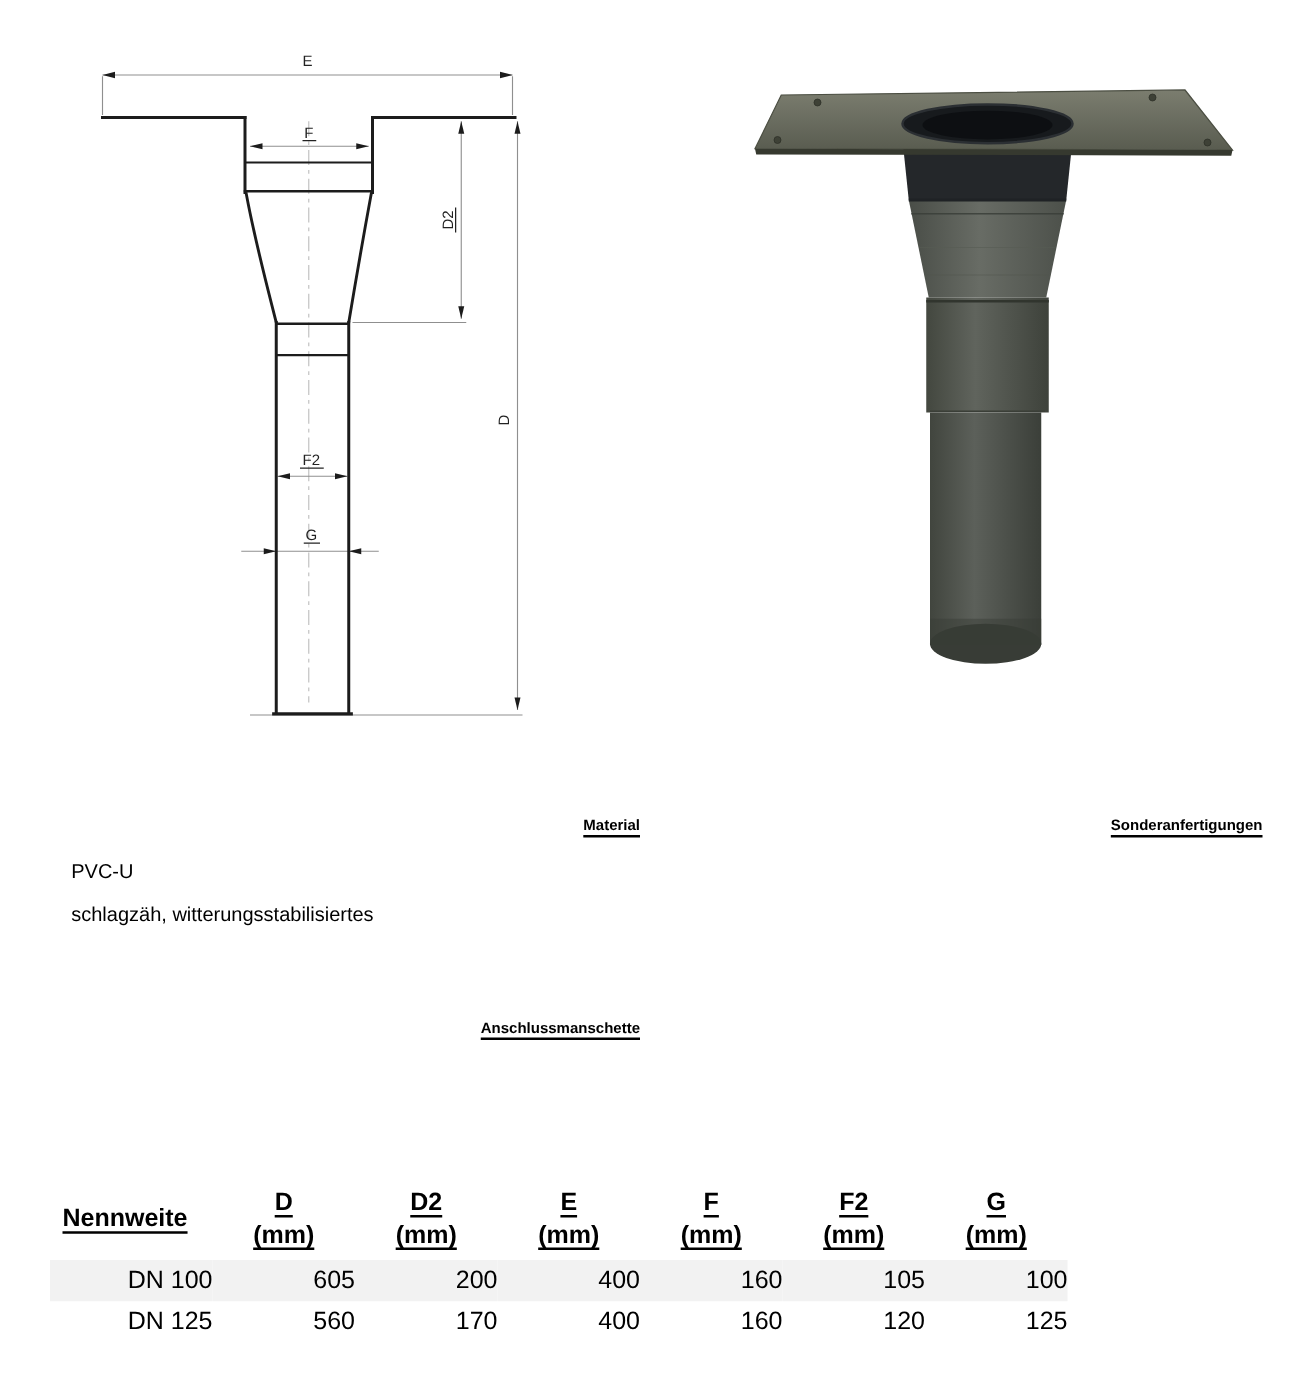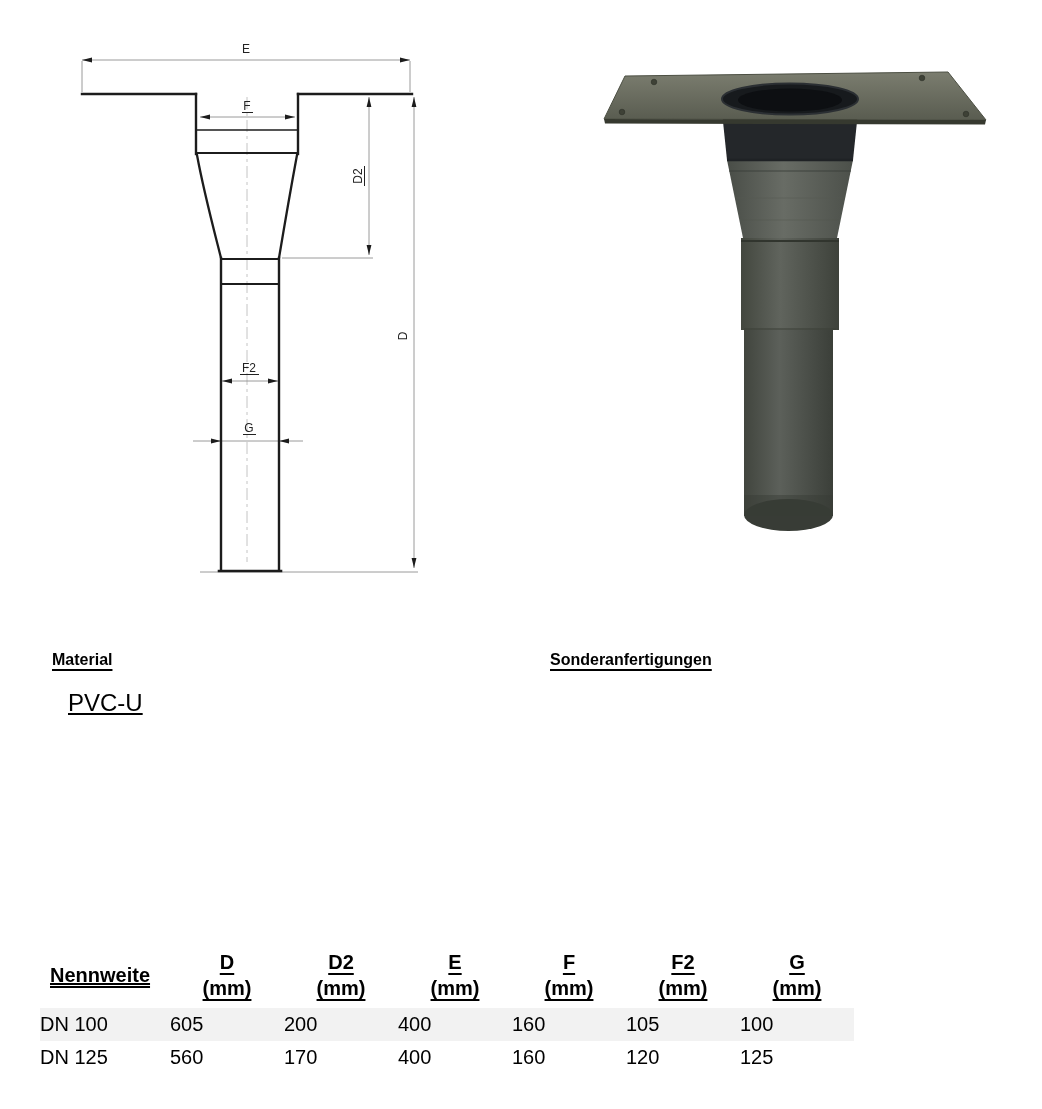--- a/index.html
+++ b/index.html
@@ -10,43 +10,43 @@
   }
   svg text { font-family:"Liberation Sans", sans-serif; }
 
   
   .drawing { position:absolute; left:0; top:0; }
   .photo   { position:absolute; left:560px; top:50px; }
 
   
   .text-block { position:absolute; }
   .text-block h3 {
-    margin:0 0 11px 0; font-size:16px; font-weight:bold; line-height:24px;
-    text-decoration:underline; text-decoration-thickness:2px; text-underline-offset:4px;
-  }
-  .text-block p { margin:16px; font-size:24px; line-height:30px;text-decoration:underline; }
+    margin:0 0 11px 0; font-size:12px; font-weight:bold; line-height:24px;
+    text-decoration:underline; text-decoration-thickness:2px; text-underline-offset:4px;text-align:right;
+  }
+  .text-block p { margin:5px; font-size:16px; line-height:30px; }
   .sec-material  { left:52px;  top:648px; width:460px; }
   .sec-sonder    { left:550px; top:648px; width:460px; }
   .sec-anschluss { left:52px;  top:810px; width:460px; }
 
   
   .spec-table {
     position:absolute; left:40px; top:942px; width:814px;
     border-collapse:collapse; table-layout:fixed; font-size:20px;
   }
   .spec-table col.c-name { width:130px; }
   .spec-table col.c-val  { width:114px; }
   .spec-table th { font-weight:bold; vertical-align:middle; height:66px; padding:0; }
-  .spec-table th.name-head { text-align:left; padding-left:10px;text-decoration:underline; }
+  .spec-table th.name-head { text-align:left; padding-left:10px; }
   .spec-table th .hdr-line {
     display:block; text-align:center; line-height:26px;
     text-decoration:underline; text-decoration-thickness:2px; text-underline-offset:4px;
   }
   .spec-table th.name-head .hdr-line { text-align:left; display:inline; }
-  .spec-table td { text-align:left; height:33px; padding:0; font-weight:normal; }
+  .spec-table td { text-align:right; height:33px; padding:0; font-weight:normal; }
   .spec-table tbody tr.alt { background:#f2f2f2; }
 </style>
 </head>
 <body>
 
 <div class="page">
 
   <svg class="drawing" width="470" height="620" viewBox="0 0 470 620">
 
     <path d="M247,97 V562" stroke="#c4c4c4" stroke-width="1" fill="none" stroke-dasharray="12 4 3 4"></path>
@@ -167,27 +167,29 @@
     <path d="M744,329 H836" stroke="#3a3e37" stroke-width="1.2" fill="none"></path>
 
     <rect x="744" y="330" width="89" height="186" fill="url(#gradPipe)"></rect>
     <ellipse cx="788.5" cy="515" rx="44.5" ry="16" fill="#383c36"></ellipse>
     <rect x="744" y="495" width="89" height="21" fill="#383c36" opacity="0.45"></rect>
   </svg>
 
   <section class="text-block sec-material">
     <h3>Material</h3>
     <p>PVC-U</p>
+    <p>schlagzäh, witterungsstabilisiertes</p>
   </section>
 
   <section class="text-block sec-sonder">
     <h3>Sonderanfertigungen</h3>
   </section>
 
   <section class="text-block sec-anschluss">
+    <h3>Anschlussmanschette</h3>
   </section>
 
   <table class="spec-table">
     <colgroup>
       <col class="c-name">
         <col class="c-val">
         <col class="c-val">
         <col class="c-val">
       <col class="c-val">
         <col class="c-val">

